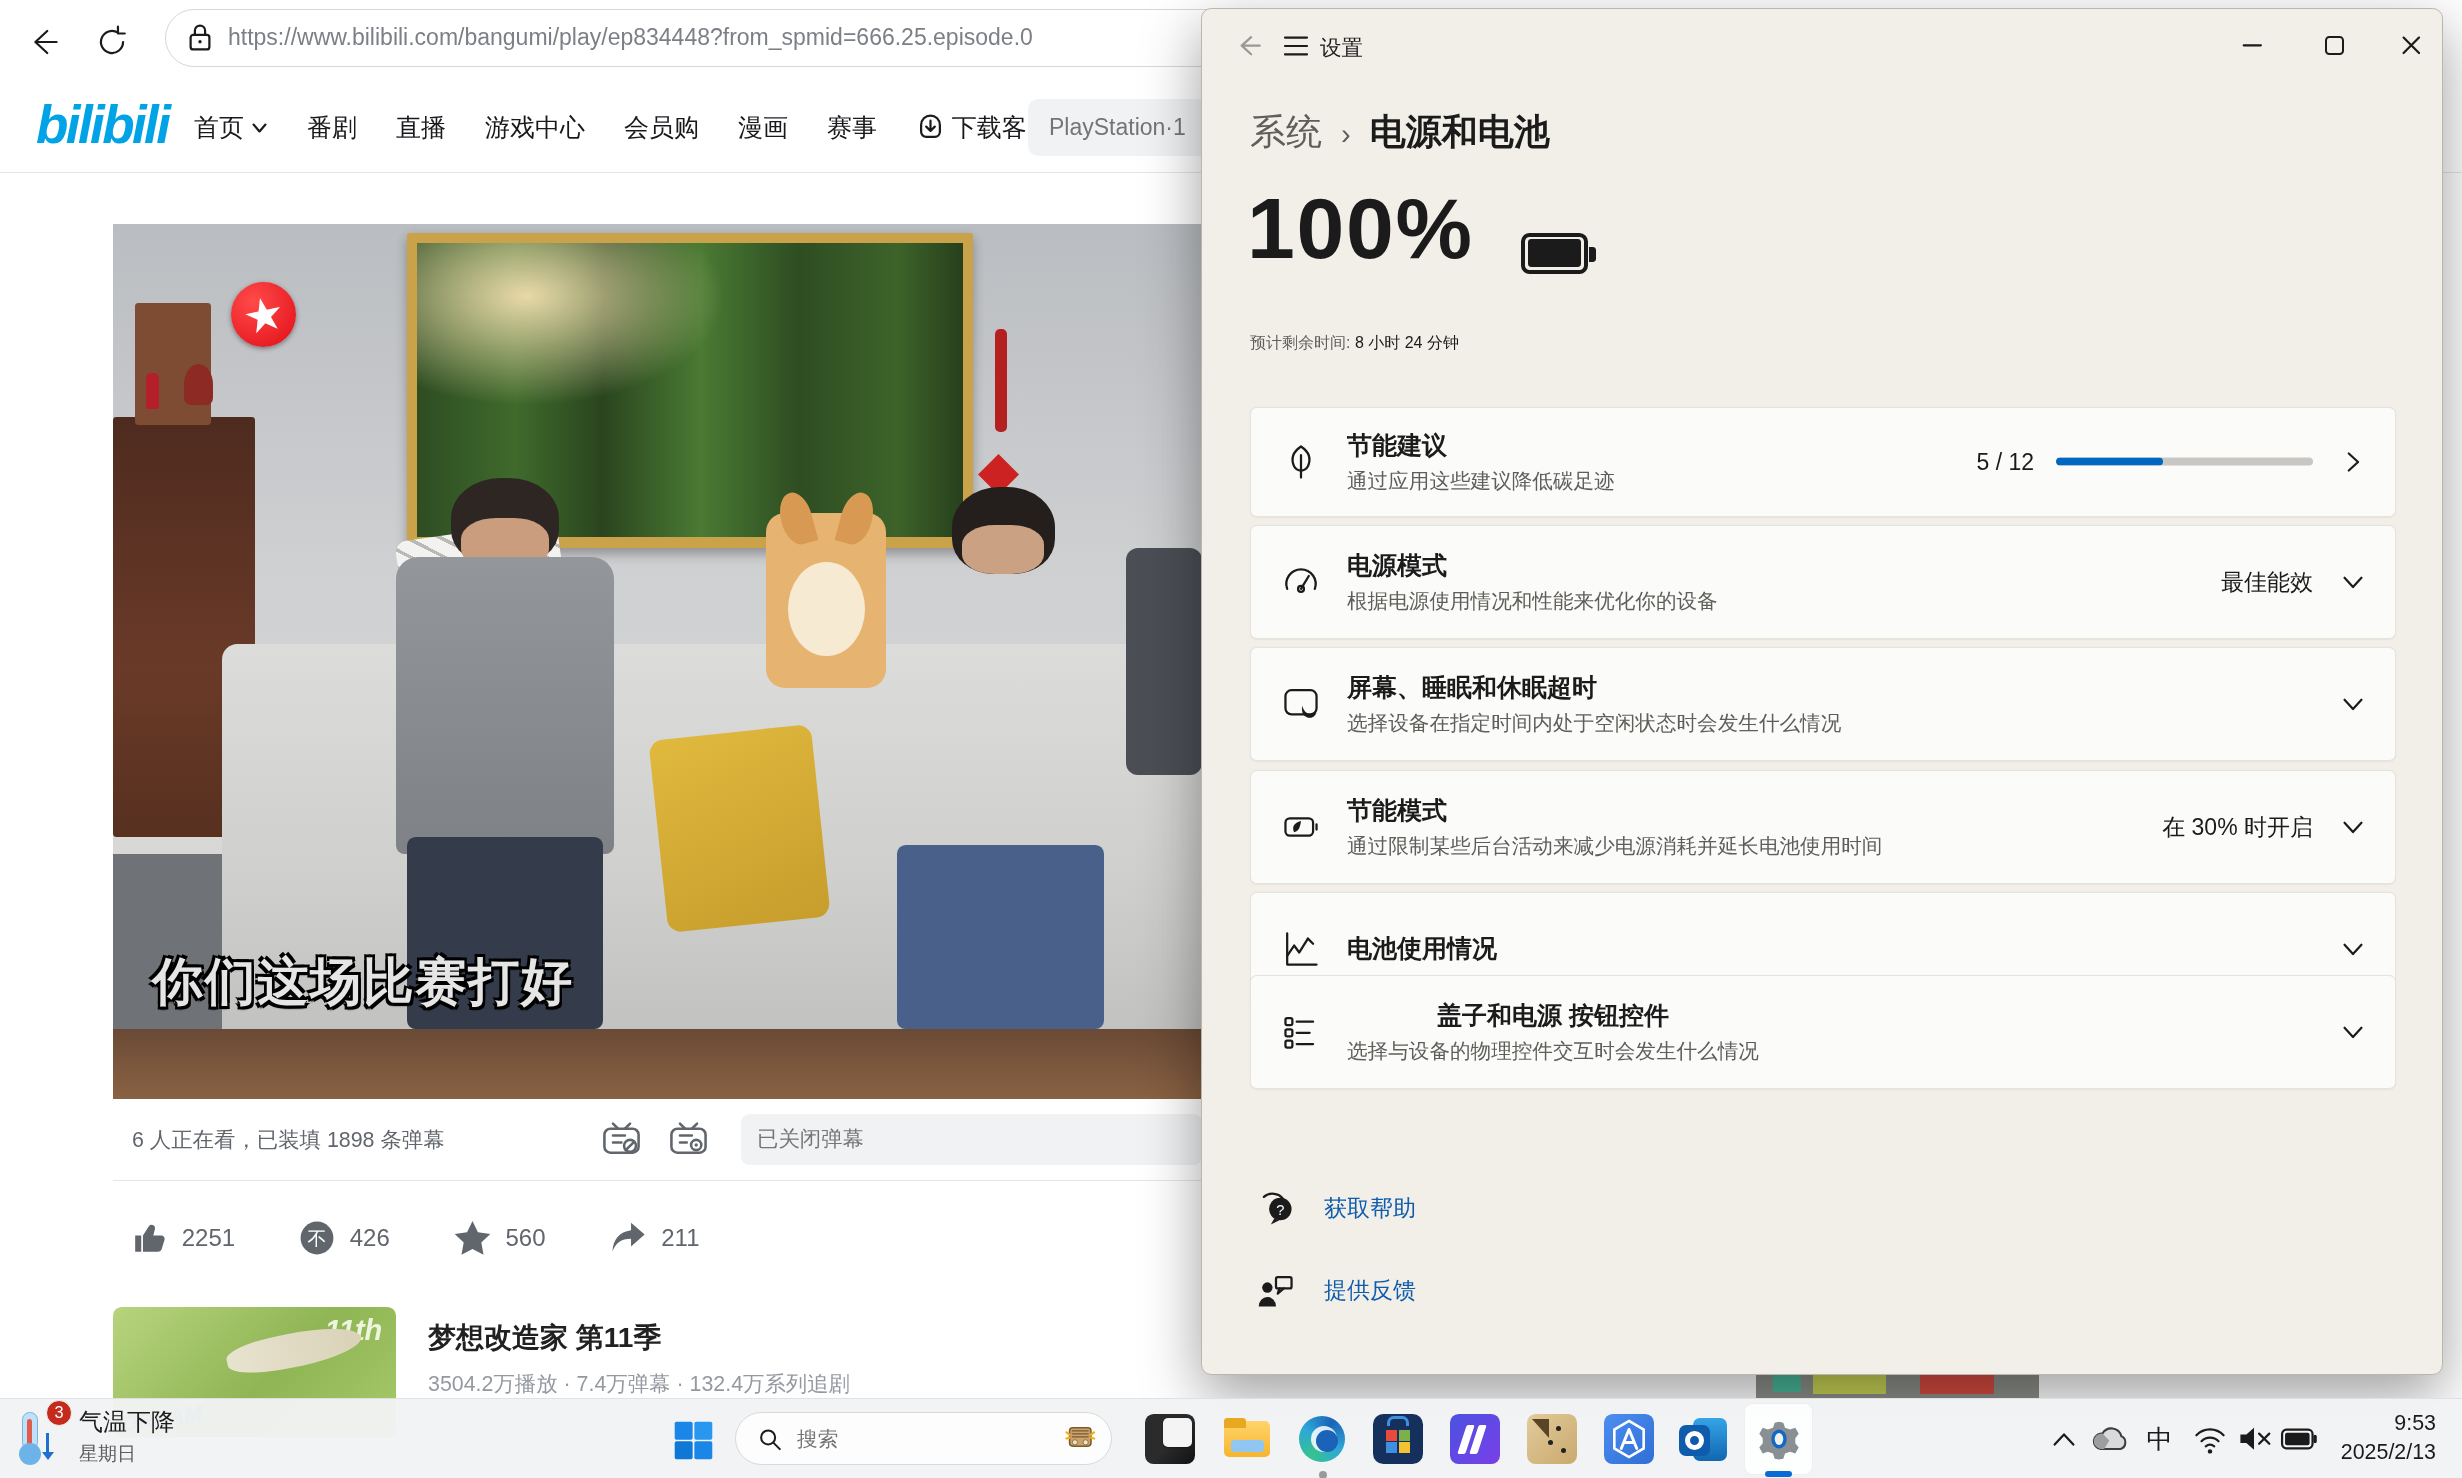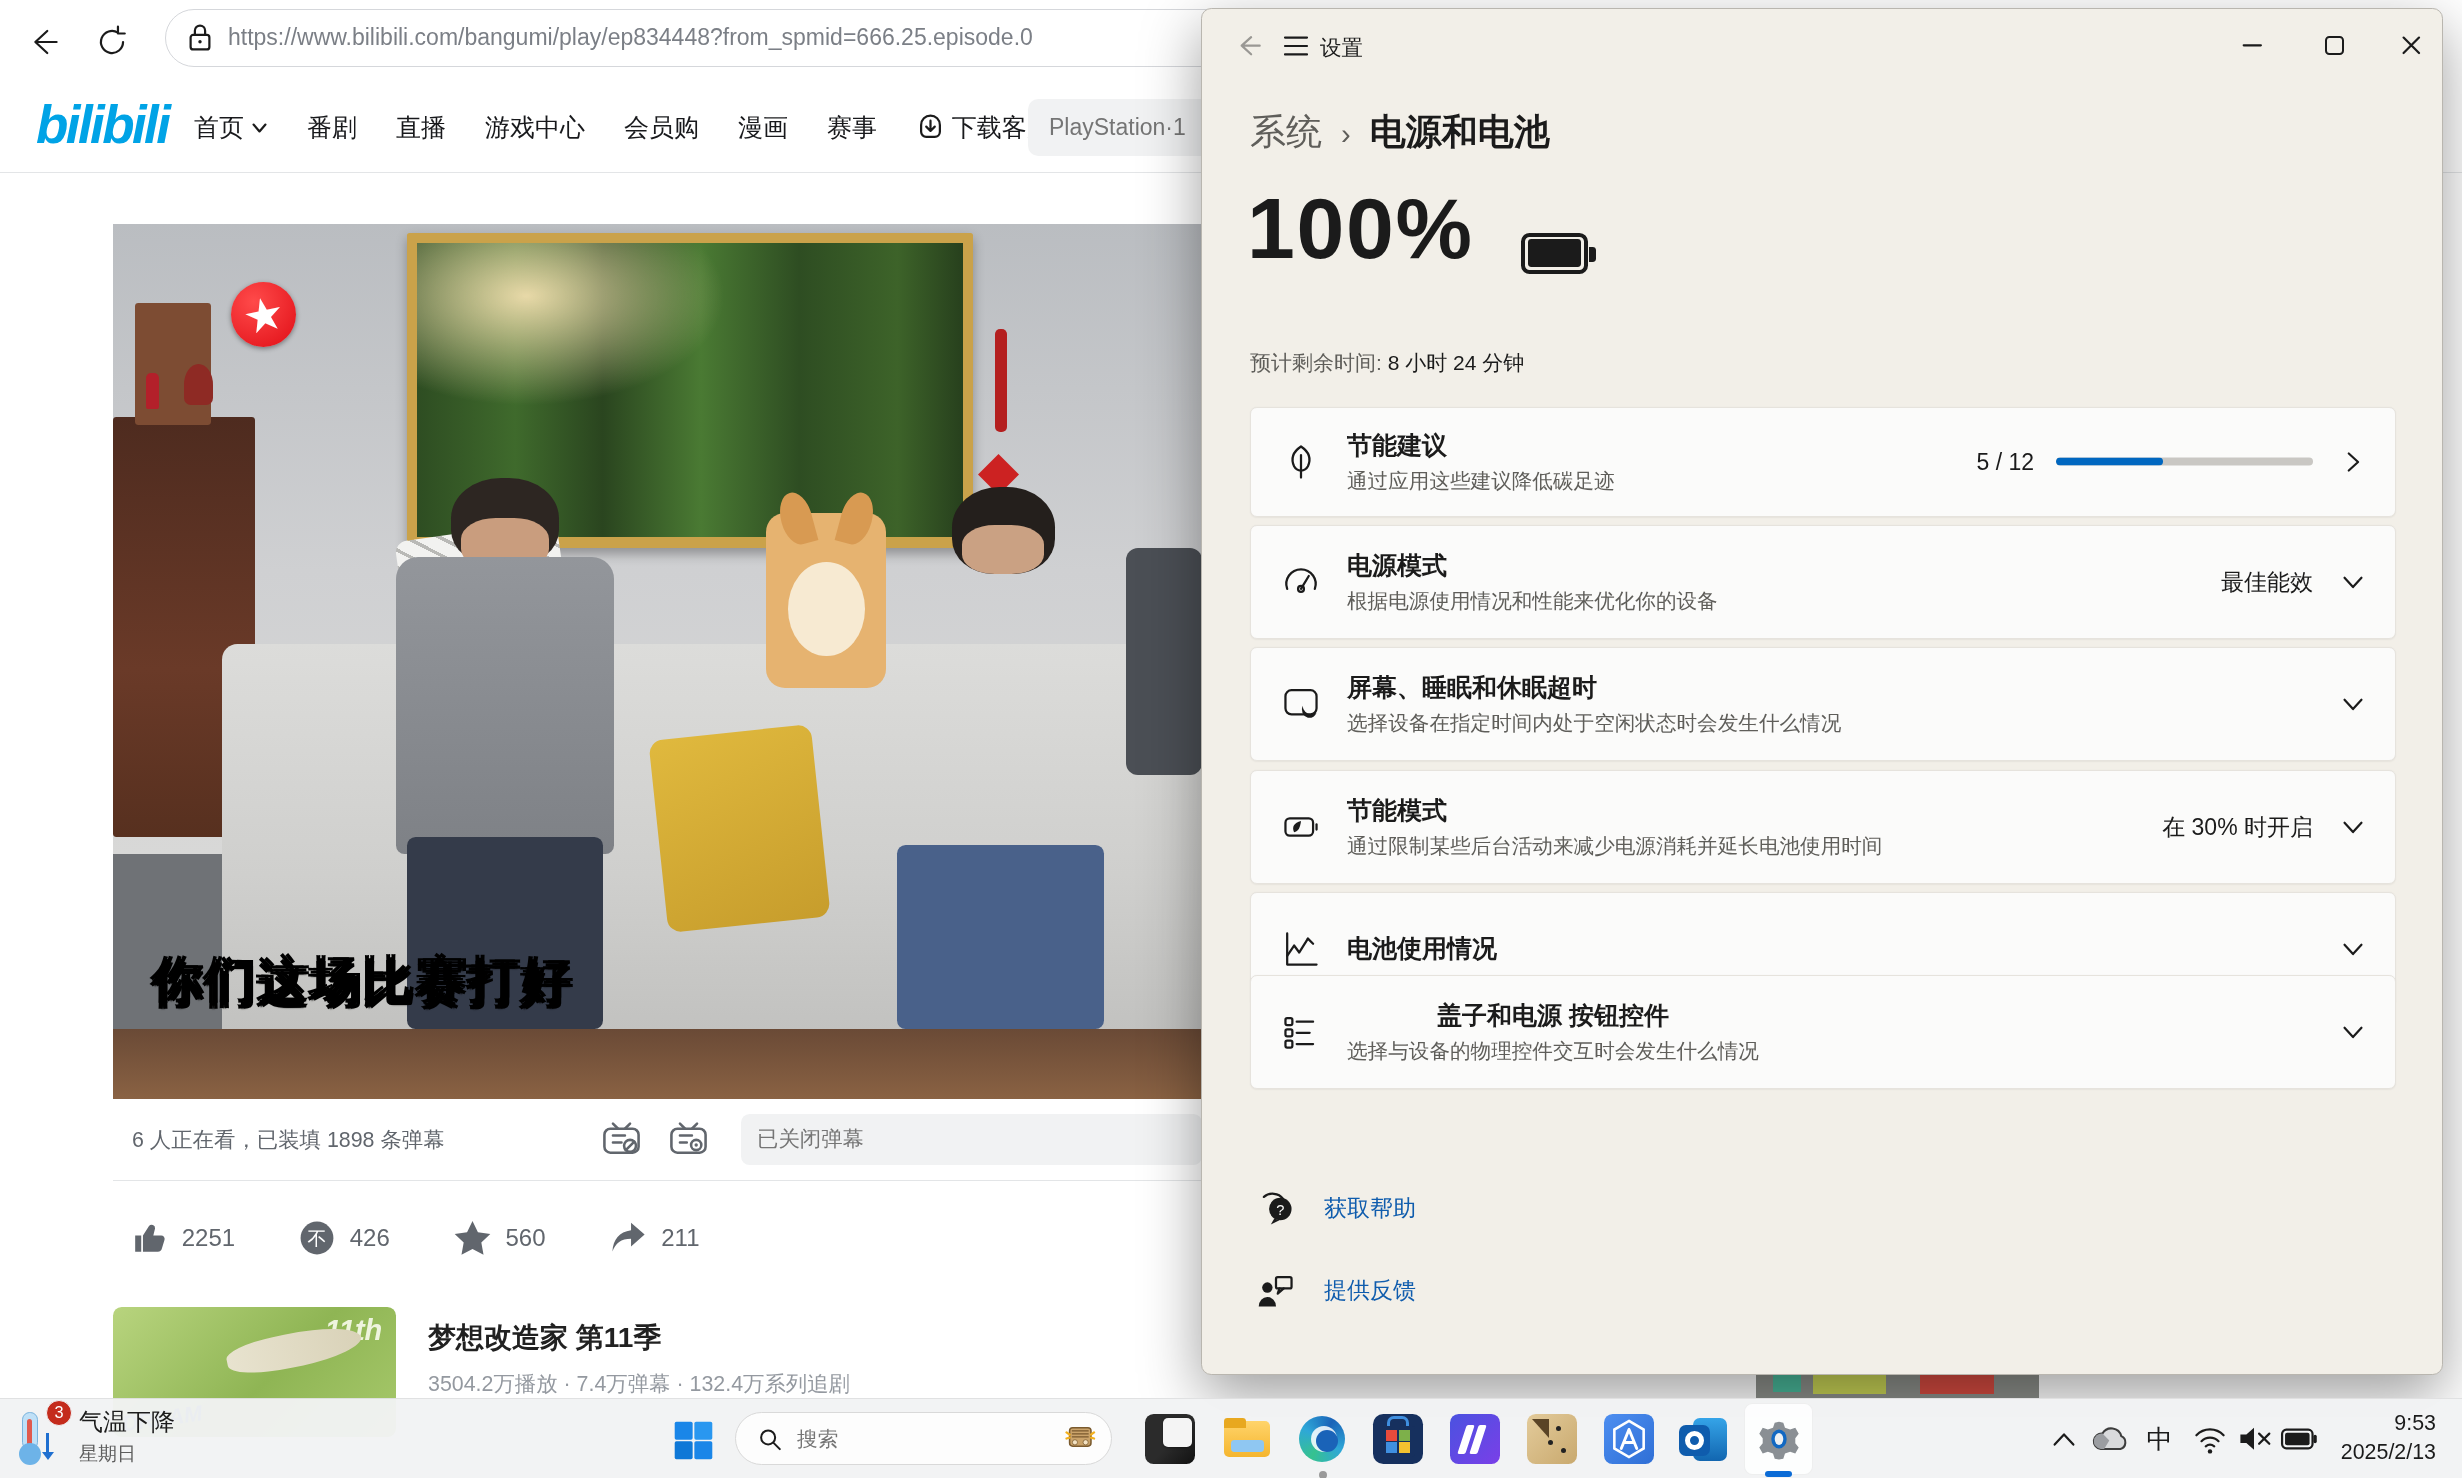--- a/index.html
+++ b/index.html
@@ -17,21 +17,21 @@
   #blogo{left:36px;top:12px;font-size:53px;font-weight:bold;color:#00a3e6;letter-spacing:-2.6px;font-style:italic;}
   #bnav{left:194px;top:0;height:91px;display:flex;align-items:center;gap:39px;}
   .nav-it{font-size:25px;color:#18191c;white-space:nowrap;display:flex;align-items:center;gap:6.9px;}
   #dl-badge{background:#fa5a57;color:#fff;font-size:16.3px;width:31px;height:31px;border-radius:50%;display:flex;align-items:center;justify-content:center;}
   #bsearch{left:1028px;top:17px;width:223px;height:57px;background:#f1f2f3;border-radius:10.3px;display:flex;align-items:center;padding-left:19px;overflow:hidden;}
   #bsearch input{border:none;background:transparent;outline:none;font-size:23px;color:#9aa0a6;width:188px;}
 
   
   #player{left:113px;top:224px;width:1089px;height:875px;background:#6f7276;overflow:hidden;}
   .scene{position:absolute;}
-  #subtitle{left:39px;bottom:82px;font-size:51px;font-weight:normal;color:#000000;
+  #subtitle{left:39px;bottom:82px;font-size:51px;font-weight:bold;color:#e5e5e5;
     text-shadow:-2.6px -2.6px 0 #000,2.6px -2.6px 0 #000,-2.6px 2.6px 0 #000,2.6px 2.6px 0 #000,0 3.4px 1.7px #000;letter-spacing:1.7px;}
   #chan-logo{left:118px;top:58px;width:65px;height:65px;border-radius:50%;background:radial-gradient(circle at 35% 30%,#ff4a4a,#e00e16);display:flex;align-items:center;justify-content:center;box-shadow:0 1.7px 5.1px rgba(0,0,0,.4);}
   #chan-logo span{color:#fff;font-size:46px;line-height:1;transform:rotate(-12deg);}
 
   
   #dbar{left:113px;top:1099px;width:1089px;height:82px;background:#fff;border-bottom:1.7px solid #e3e5e7;display:flex;align-items:center;}
   #dbar-text{font-size:21.4px;color:#61666d;margin-left:19px;white-space:nowrap;}
   #dinput{position:absolute;left:628px;top:15.4px;width:461px;height:51px;background:#f1f2f3;border-radius:8.6px;border:none;outline:none;padding-left:16px;font-size:21.4px;color:#9499a0;}
   #stats{left:113px;top:1198px;width:1089px;height:79px;display:flex;align-items:center;gap:63px;padding-left:17px;color:#61666d;}
   .stat{display:flex;align-items:center;gap:13.7px;font-size:24px;}
@@ -45,21 +45,21 @@
   #win .titlebar{position:absolute;left:0;top:0;width:100%;height:79px;}
   .winbtn{position:absolute;top:12px;width:50px;height:50px;display:flex;align-items:center;justify-content:center;color:#1b1b1b;}
   #crumb{position:absolute;left:48px;top:99px;display:flex;align-items:baseline;gap:19px;}
   #crumb .c1{font-size:36px;color:#5f5e5a;}
   #crumb .sep{font-size:29px;color:#5f5e5a;}
   #crumb .c2{font-size:36px;color:#1b1b1b;font-weight:600;}
   #pct{position:absolute;left:45px;top:170px;font-size:86px;font-weight:600;color:#1b1b1b;letter-spacing:1.7px;}
   #bat-big{position:absolute;left:319px;top:224px;width:67px;height:41px;border:4.3px solid #1b1b1b;border-radius:8.6px;}
   #bat-big::before{content:"";position:absolute;left:2.6px;top:2.6px;right:2.6px;bottom:2.6px;background:#1b1b1b;border-radius:3.4px;}
   #bat-big::after{content:"";position:absolute;right:-12px;top:10.3px;width:6.9px;height:15.4px;background:#1b1b1b;border-radius:0 3.4px 3.4px 0;}
-  #remain{position:absolute;left:48px;top:340px;font-size:21px;}
+  #remain{position:absolute;left:48px;top:324px;font-size:16px;}
   #remain .lab{color:#5f5e5a;} #remain .val{color:#1b1b1b;}
   .card{position:absolute;left:48px;width:1146px;background:#fbfbfa;border:0.9px solid #e6e3dd;border-radius:6.9px;box-shadow:0 0.9px 1.7px rgba(0,0,0,.05);}
   .card-ic{position:absolute;left:31px;top:50%;transform:translateY(-50%);width:38px;height:38px;}
   .card-tx{position:absolute;left:96px;top:50%;transform:translateY(-50%);}
   .card-t{font-size:25px;font-weight:600;color:#1b1b1b;line-height:1.35;}
   .card-s{font-size:20.6px;color:#5f5e5a;margin-top:5.1px;line-height:1.3;}
   .card-right{position:absolute;right:82px;top:50%;transform:translateY(-50%);font-size:23px;color:#1b1b1b;display:flex;align-items:center;gap:22px;}
   .card-chev{position:absolute;right:31px;top:50%;transform:translateY(-50%);width:22px;height:22px;}
   .pbar{width:257px;height:8.6px;background:#c9c7c3;border-radius:5.1px;position:relative;overflow:hidden;}
   .pfill{position:absolute;left:0;top:0;bottom:0;background:#0067c0;border-radius:5.1px;}

